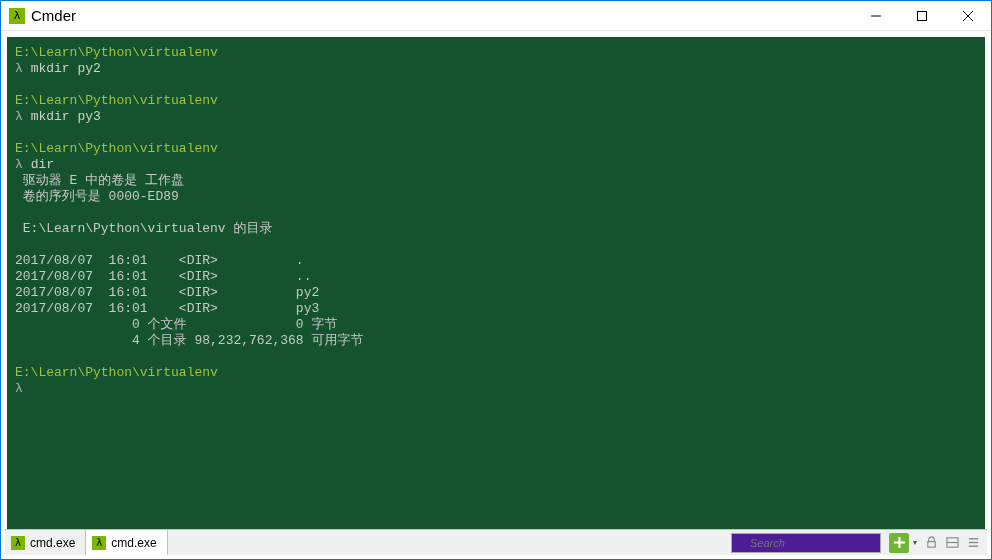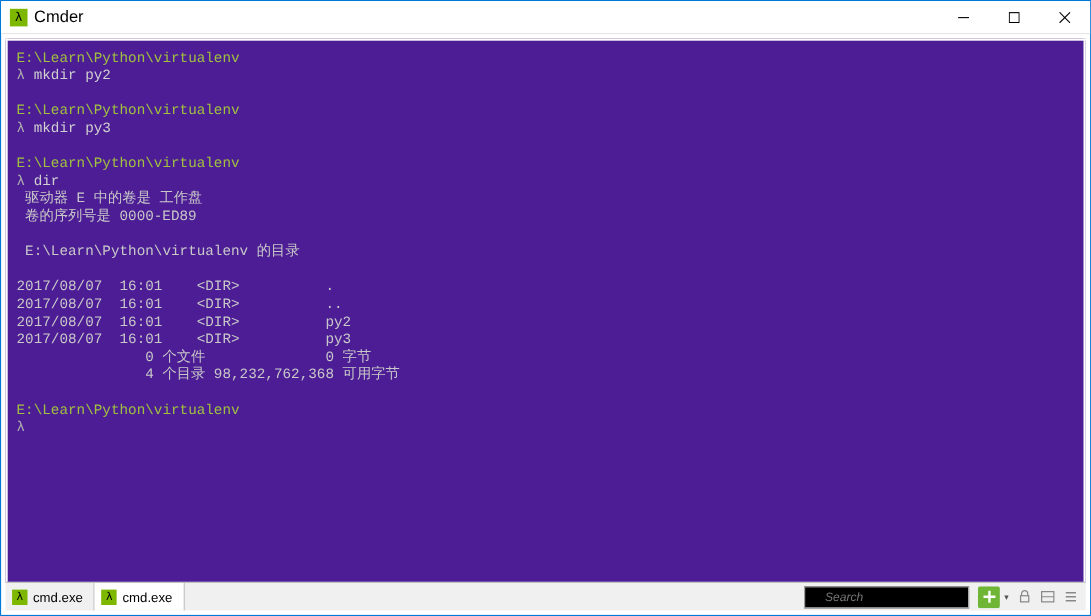--- a/index.html
+++ b/index.html
@@ -46,21 +46,21 @@
     width: 46px;
     display: flex;
     align-items: center;
     justify-content: center;
     font-size: 13px;
     color: #000;
   }
   .win-btn svg { width: 10px; height: 10px; }
   .terminal-area {
     flex: 1;
-    background: #4c1d95;
+    background: #14532d;
     padding: 8px 0 0 8px;
     font-family: Consolas, "Courier New", monospace;
     font-size: 13px;
     line-height: 16px;
     color: #c0c0c0;
     white-space: pre;
     overflow: hidden;
     border: 2px solid #fff;
     border-bottom: none;
     margin: 4px 4px 0 4px;
@@ -95,21 +95,21 @@
     font-family: monospace;
   }
   .spacer { flex: 1; }
   .search-box {
     width: 150px;
     height: 20px;
     margin: 3px 4px;
     border: 1px solid #aaa;
     font-size: 11px;
     padding: 0 4px 0 18px;
-    background: #000000;
+    background: #4c1d95;
     font-style: italic;
     color: #888;
     position: relative;
   }
   .search-wrap { position: relative; display: flex; align-items: center; }
   .search-wrap svg { position: absolute; left: 7px; width: 11px; height: 11px; color: #888; }
   .toolbar-btns { display: flex; align-items: center; padding: 0 4px; gap: 1px; }
   .tbtn {
     width: 20px; height: 20px;
     display: flex; align-items: center; justify-content: center;

